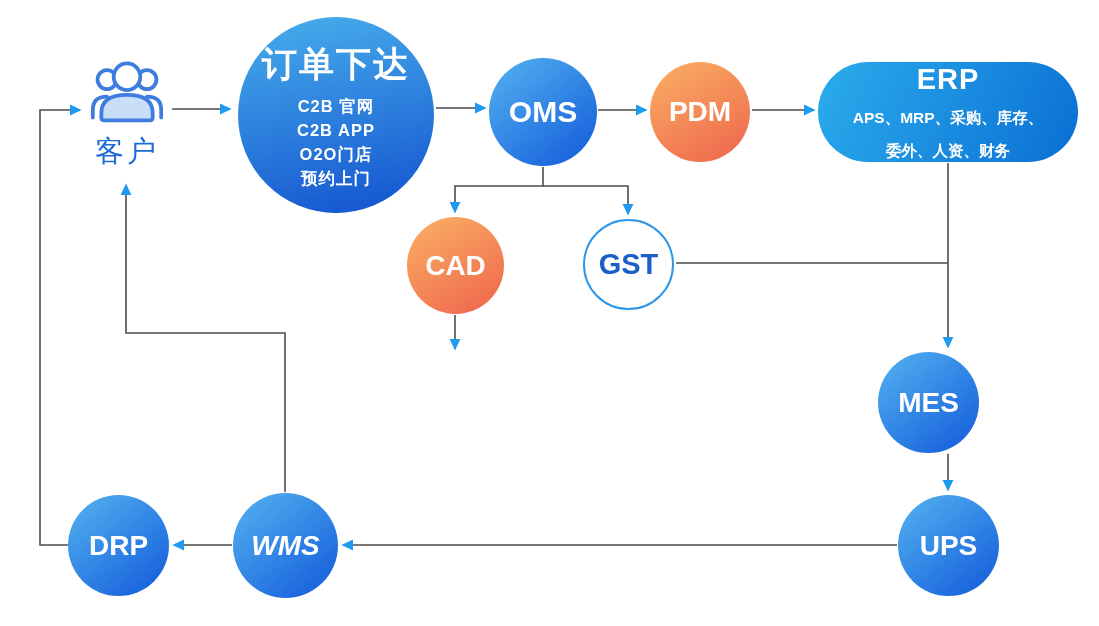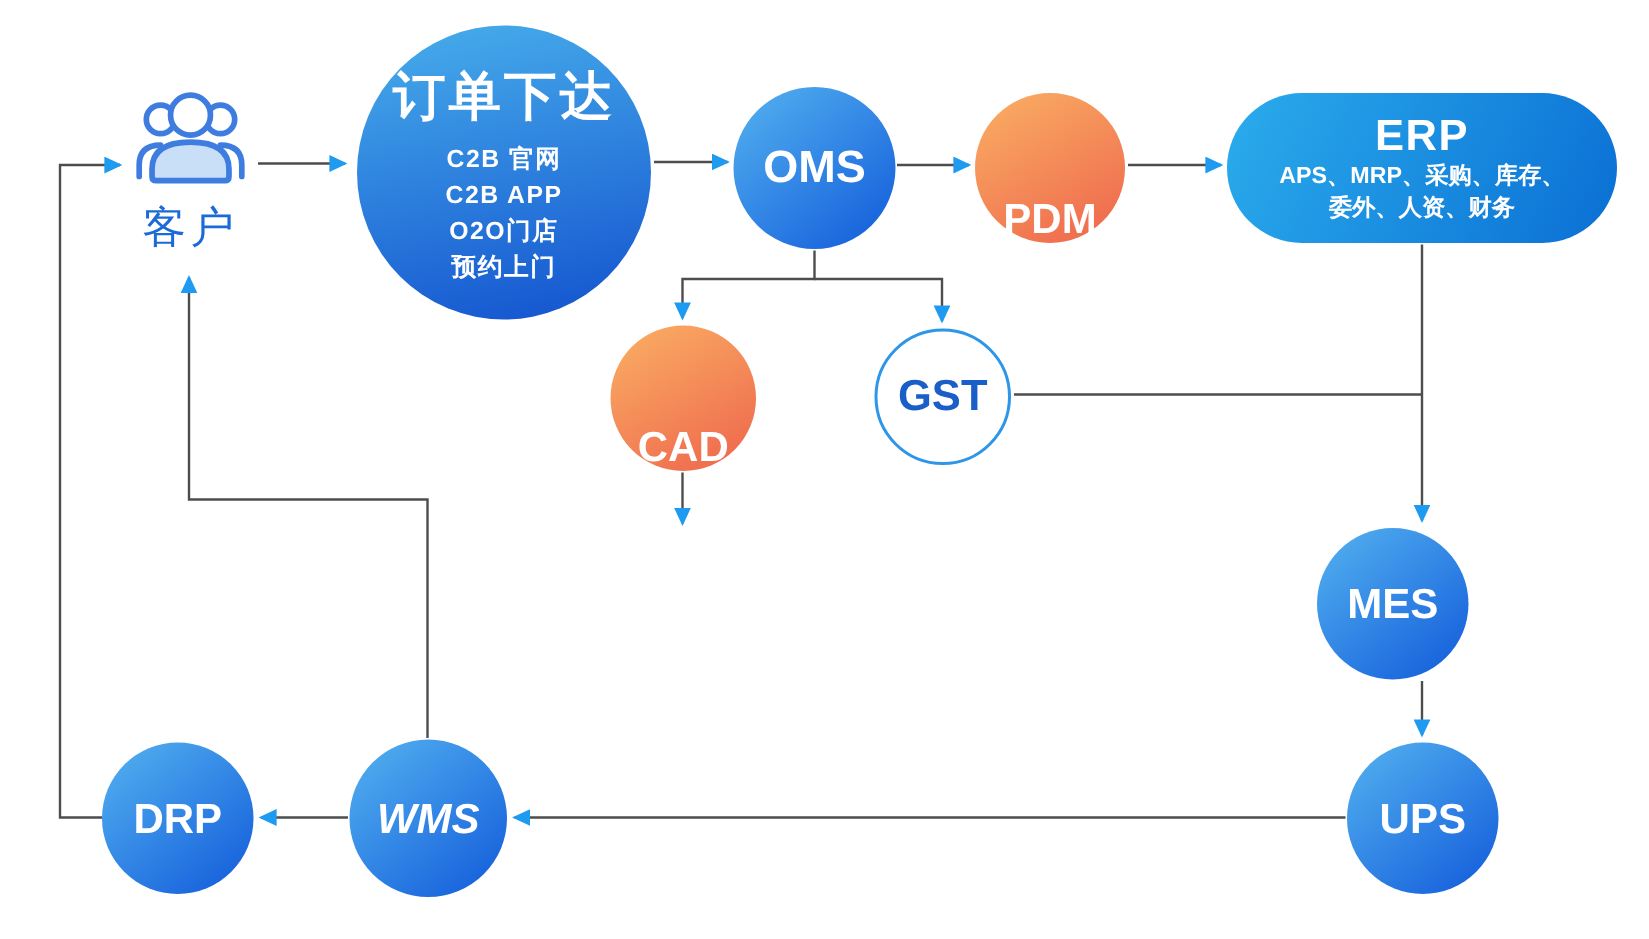--- a/index.html
+++ b/index.html
@@ -5,22 +5,22 @@
   html,body{margin:0;padding:0;background:#ffffff;}
   body{font-family:"Liberation Sans","DejaVu Sans",sans-serif;}
   #canvas{position:relative;width:1099px;height:626px;background:#ffffff;overflow:hidden;}
   #edges-svg{position:absolute;left:0;top:0;width:1099px;height:626px;z-index:1;}
   .node{position:absolute;display:flex;flex-direction:column;align-items:center;justify-content:center;
         text-align:center;color:#ffffff;font-weight:bold;z-index:2;box-sizing:border-box;}
   .circle{border-radius:50%;}
   .blue-grad{background:linear-gradient(140deg,var(--blue_a) 8%,var(--blue_b) 92%);}
   .bigblue-grad{background:linear-gradient(168deg,var(--bigblue_a) 5%,var(--bigblue_b) 95%);}
   .cyan-grad{background:linear-gradient(140deg,var(--cyan_a) 8%,var(--cyan_b) 92%);}
-  .orange-grad{background:linear-gradient(150deg,var(--orange_a) 8%,var(--orange_b) 92%);justify-content:flex-end;}
-  .erp-grad{background:linear-gradient(115deg,var(--erp_a) 0%,var(--erp_b) 100%);}
+  .orange-grad{background:linear-gradient(150deg,var(--orange_a) 8%,var(--orange_b) 92%);}
+  .erp-grad{background:linear-gradient(115deg,var(--erp_a) 0%,var(--erp_b) 100%);gap:12px;}
 
   #node-order{left:238px;top:17px;width:196px;height:196px;}
   #node-order .node-title{font-size:35px;letter-spacing:2px;margin-bottom:6px;}
   #node-order .node-line{font-size:16.5px;line-height:24px;letter-spacing:1px;}
 
   #node-oms{left:489px;top:58px;width:108px;height:108px;font-size:30px;}
   #node-pdm{left:650px;top:62px;width:100px;height:100px;font-size:28px;}
 
   #node-erp{left:818px;top:62px;width:260px;height:100px;border-radius:50px;}
   #node-erp .node-title{font-size:29px;line-height:31px;letter-spacing:1px;}

